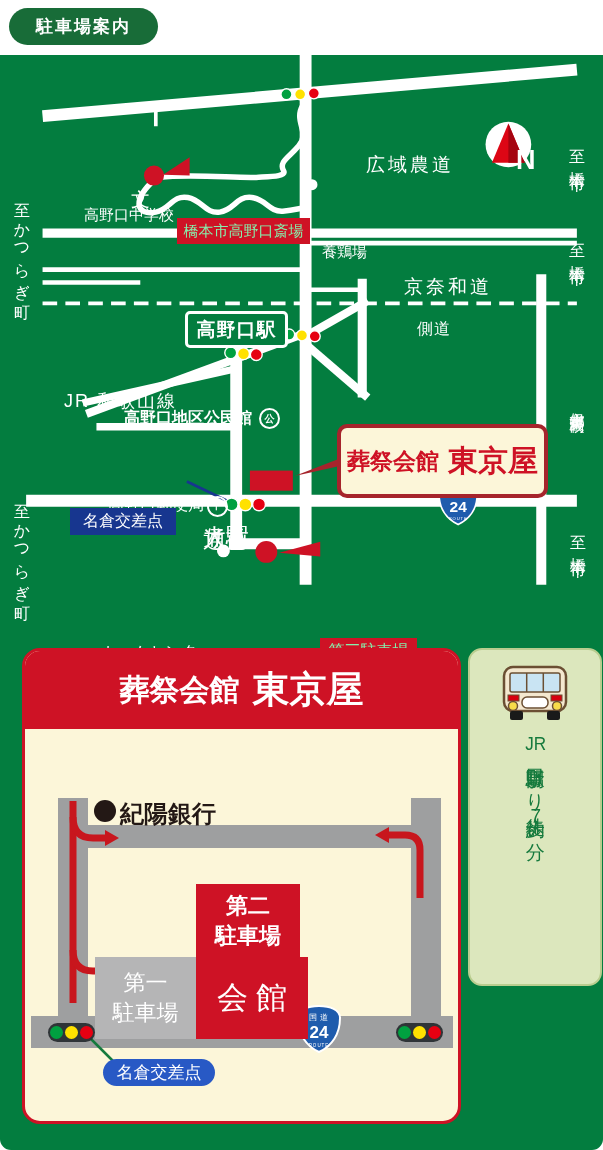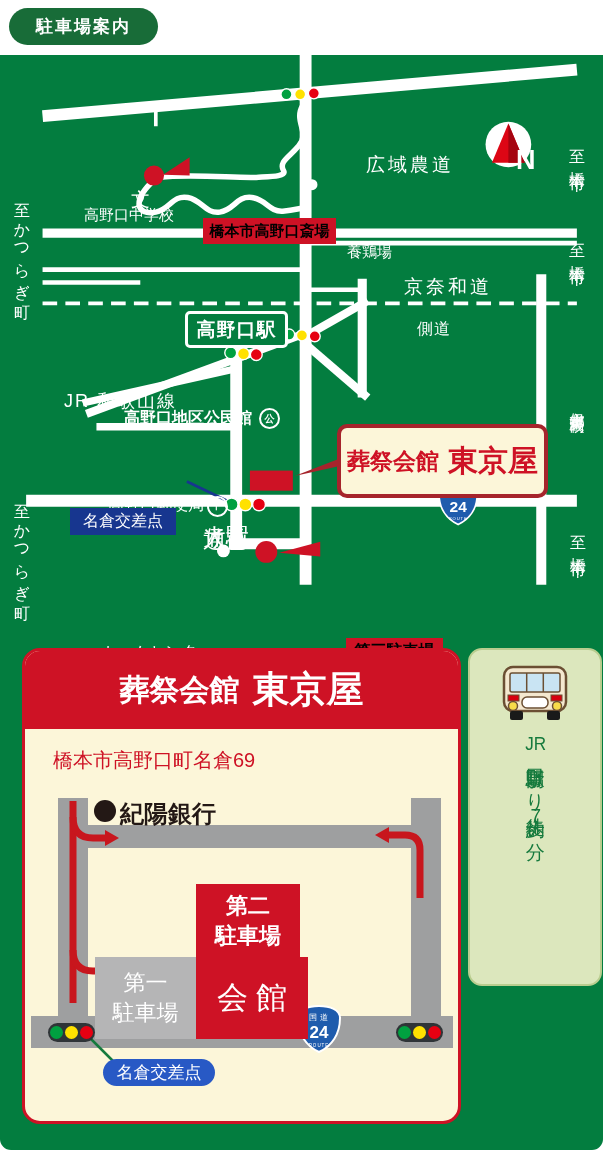--- a/index.html
+++ b/index.html
@@ -14,22 +14,22 @@
              letter-spacing:3px;font-family:"DejaVu Serif","Liberation Serif",serif;white-space:nowrap;}
   
   #map-svg{position:absolute;left:0;top:55px;z-index:1;}
   .lbl{position:absolute;color:#fff;white-space:nowrap;line-height:1;z-index:2;}
   .vt{writing-mode:vertical-rl;text-orientation:upright;}
   .mark-circle{position:absolute;z-index:2;width:17px;height:17px;border:2px solid #fff;border-radius:50%;
                color:#fff;font-size:10px;font-weight:bold;display:flex;align-items:center;justify-content:center;}
   #station-box{position:absolute;left:185px;top:311px;width:97px;height:31px;background:#037d3f;
                border:3px solid #fff;border-radius:5px;z-index:2;color:#fff;font-size:19px;font-weight:bold;
                display:flex;align-items:center;justify-content:center;letter-spacing:1px;}
-  .redlabel{position:absolute;background:#ce1225;color:#000000;font-weight:bold;z-index:2;
-            display:flex;align-items:center;justify-content:center;margin-left:26px;}
+  .redlabel{position:absolute;background:#ce1225;color:#86efac;font-weight:normal;z-index:2;
+            display:flex;align-items:center;justify-content:center;}
   #nagura-label-map{position:absolute;left:70px;top:508px;width:106px;height:27px;background:#17368f;
             color:#fff;font-size:16px;display:flex;align-items:center;justify-content:center;z-index:2;}
   #callout{position:absolute;left:337px;top:424px;width:203px;height:66px;background:#fcf6d9;
            border:4px solid #a6242c;border-radius:10px;z-index:2;
            display:flex;align-items:baseline;justify-content:center;gap:9px;}
   #callout .c1{color:#ce1225;font-size:23px;font-weight:bold;align-self:center;}
   #callout .c2{color:#ce1225;font-size:30px;font-weight:bold;align-self:center;}
   
   #card{position:absolute;left:22px;top:648px;width:433px;height:470px;background:#fcf6d9;
         border:3px solid #ce1225;border-radius:18px;overflow:hidden;z-index:2;}
@@ -134,21 +134,21 @@
 
   <div class="lbl" style="left:366px;top:155px;font-size:19px;letter-spacing:3px;">広域農道</div>
   <div class="lbl" style="left:516px;top:147px;font-size:27px;font-weight:bold;">N</div>
   <div class="lbl vt" style="left:569px;top:137px;font-size:16px;letter-spacing:2px;">至 橋本市</div>
   <div class="lbl vt" style="left:569px;top:231px;font-size:16px;letter-spacing:2px;">至 橋本市</div>
   <div class="lbl vt" style="left:14px;top:191px;font-size:16px;letter-spacing:2px;">至 かつらぎ町</div>
   <div class="lbl vt" style="left:14px;top:492px;font-size:16px;letter-spacing:2px;">至 かつらぎ町</div>
   <div class="lbl" style="left:131px;top:190px;font-size:19px;">文</div>
   <div class="lbl" style="left:84px;top:207px;font-size:15px;">高野口中学校</div>
   <div class="redlabel" style="left:177px;top:218px;width:133px;height:26px;font-size:15px;">橋本市高野口斎場</div>
-  <div class="lbl" style="left:322px;top:244px;font-size:15px;margin-left:25px;">養鶏場</div>
+  <div class="lbl" style="left:322px;top:244px;font-size:15px;">養鶏場</div>
   <div class="lbl" style="left:404px;top:277px;font-size:19px;letter-spacing:3px;">京奈和道</div>
   <div class="lbl" style="left:417px;top:321px;font-size:16px;letter-spacing:1px;">側道</div>
   <div id="station-box">高野口駅</div>
   <div class="lbl" style="left:40px;top:392px;font-size:18px;letter-spacing:2px;margin-left:24px;">JR 和歌山線</div>
   <div class="lbl" style="left:124px;top:410px;font-size:16px;font-weight:bold;">高野口地区公民館</div>
   <div class="mark-circle" style="left:259px;top:408px;">公</div>
   <div class="lbl vt" style="left:570px;top:400px;font-size:15px;letter-spacing:1px;">文伊都中央高校</div>
   <div class="lbl vt" style="left:570px;top:523px;font-size:16px;letter-spacing:2px;">至 橋本市</div>
   <div class="lbl" style="left:108px;top:497px;font-size:16px;">高野口郵便局</div>
   <div class="mark-circle" style="left:207px;top:496px;">〒</div>
@@ -190,21 +190,20 @@
         <path d="M22,1 C33,1 43,4.5 43,13 C43,29 35,41 22,47 C9,41 1,29 1,13 C1,4.5 11,1 22,1 Z" fill="#1f5cad" stroke="#ffffff" stroke-width="2"></path>
         <text x="23" y="15" text-anchor="middle" font-size="8" letter-spacing="3" fill="#fff">国道</text>
         <text x="22" y="33" text-anchor="middle" font-size="17" font-weight="bold" fill="#fff">24</text>
         <text x="22" y="42" text-anchor="middle" font-size="4.5" letter-spacing="1" fill="#fff">ROUTE</text>
       </g>
     </svg>
     <div id="card-hdr">
       <span class="t1">葬祭会館</span>
       <span class="t2">東京屋</span>
     </div>
-    <div id="card-addr">橋本市高野口町名倉69</div>
     <div id="bank-label">紀陽銀行</div>
     <div class="bldg" style="left:171px;top:202px;width:104px;height:73px;background:#ce1225;font-size:22px;line-height:1.35;">
       <div>
           <div>第二</div>
           <div>駐車場</div>
         </div>
     </div>
     <div class="bldg" style="left:70px;top:275px;width:101px;height:82px;background:#b5b5b6;font-size:22px;line-height:1.35;font-weight:normal;">
       <div>
           <div>第一</div>

